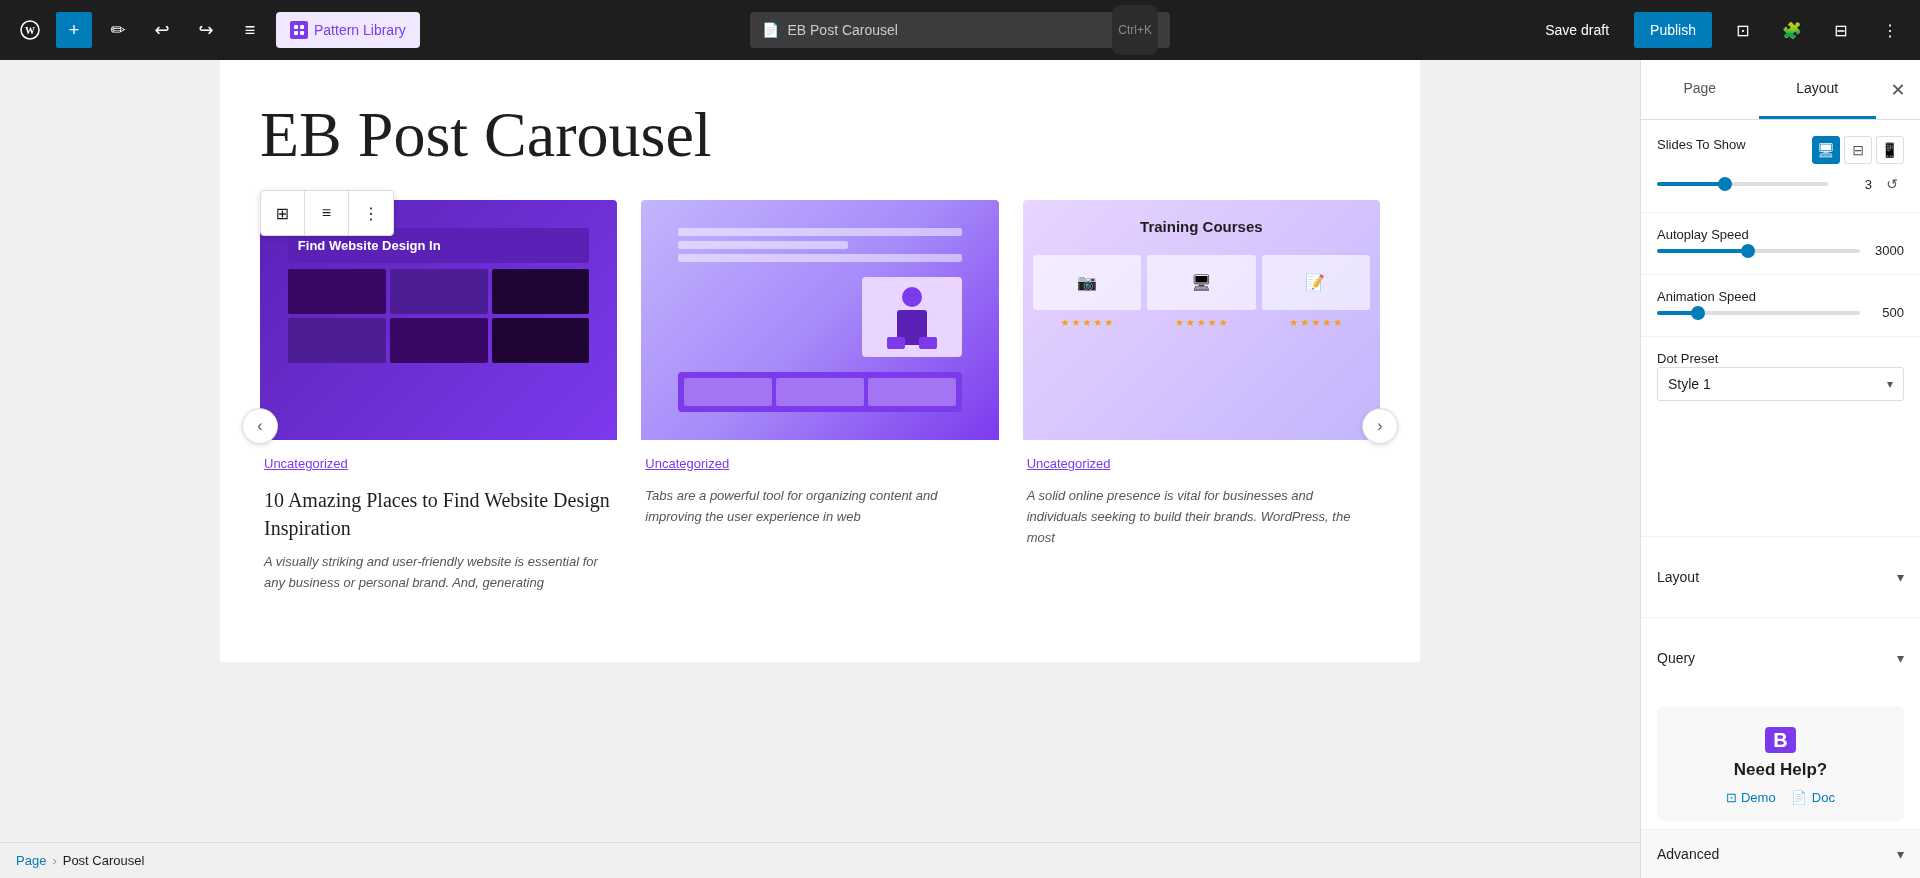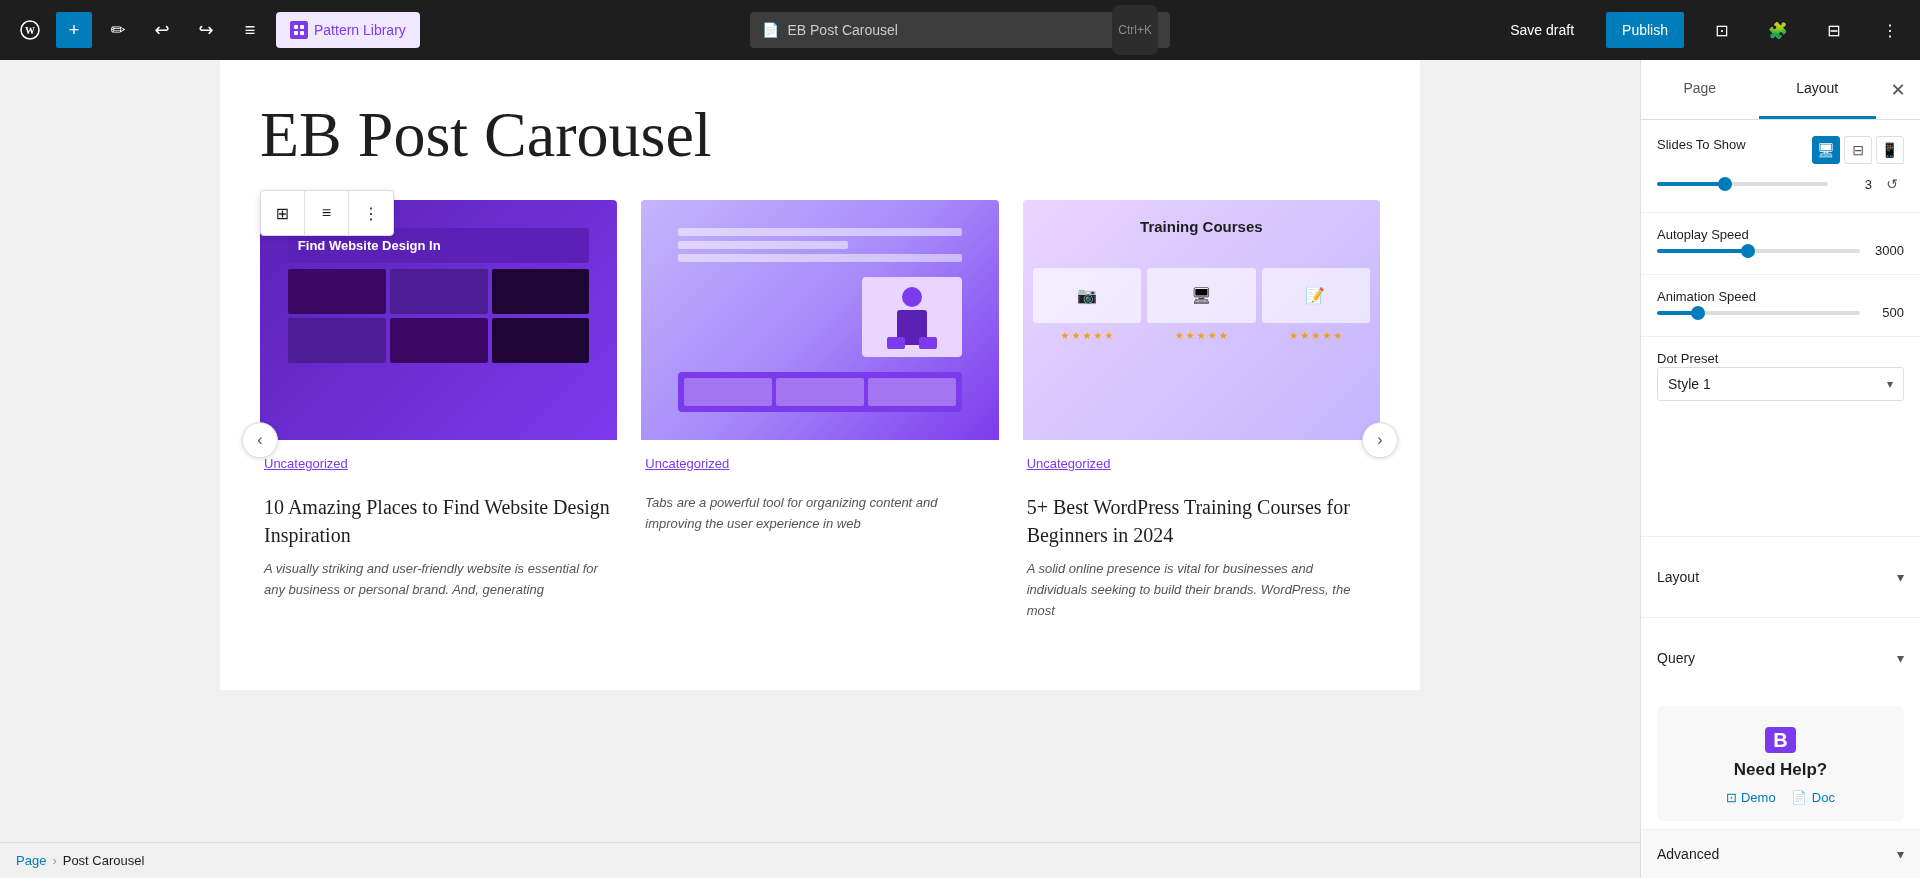--- a/index.html
+++ b/index.html
@@ -83,21 +83,21 @@
       margin-left: auto;
       font-size: 12px;
       color: #888;
       background: #2c2c2c;
       padding: 18px 6px;
       border-radius: 8px;
     }
     .top-bar-right {
       margin-left: auto;
       display: flex;
-      gap: 20px;
+      gap: 13px;
     }
     .save-draft-btn {
       background: transparent;
       border: none;
       color: #fff;
       font-size: 14px;
       cursor: pointer;
       padding: 6px 12px;
     }
     .publish-btn {
@@ -266,21 +266,21 @@
       display: flex; align-items: flex-start; justify-content: center;
       padding: 10px;
     }
     .card3-inner { width: 100%; }
     .card3-title {
       background: transparent;
       color: #1e1e1e;
       font-size: 15px;
       font-weight: 700;
       text-align: center;
-      margin-bottom: 25px;
+      margin-bottom: 12px;
       padding: 8px;
     }
     .card3-row { display: flex; gap: 6px; margin-bottom: 6px; }
     .card3-col {
       flex: 1; display: flex; flex-direction: column; gap: 5px;
     }
     .card3-item {
       height: 55px;
       background: rgba(255,255,255,0.6);
       border-radius: 3px;
@@ -291,21 +291,21 @@
 
     .card-meta {
       padding: 16px 4px 8px;
     }
     .card-category {
       color: #7c3aed;
       font-size: 13px;
       text-decoration: underline;
       cursor: pointer;
       display: block;
-      margin-bottom: 22px;
+      margin-bottom: 15px;
     }
     .card-post-title {
       font-size: 20px;
       font-weight: 400;
       color: #1e1e1e;
       line-height: 1.4;
       margin-bottom: 10px;
       font-family: Georgia, serif;
     }
     .card-excerpt {
@@ -725,21 +725,20 @@
                         <span class="card3-star">★</span>
                         <span class="card3-star">★</span>
                         <span class="card3-star">★</span>
                       </div>
                     </div>
                   </div>
                 </div>
               </div>
               <div class="card-meta">
                 <span class="card-category">Uncategorized</span>
-                <p class="card-post-title">5+ Best WordPress Training Courses for Beginners in 2024</p>
                 <p class="card-excerpt">A solid online presence is vital for businesses and individuals seeking to build their brands. WordPress, the most</p>
               </div>
             </div>
 
           </div>
 
           <button class="carousel-prev">
             <span>‹</span>
           </button>
           <button class="carousel-next">

